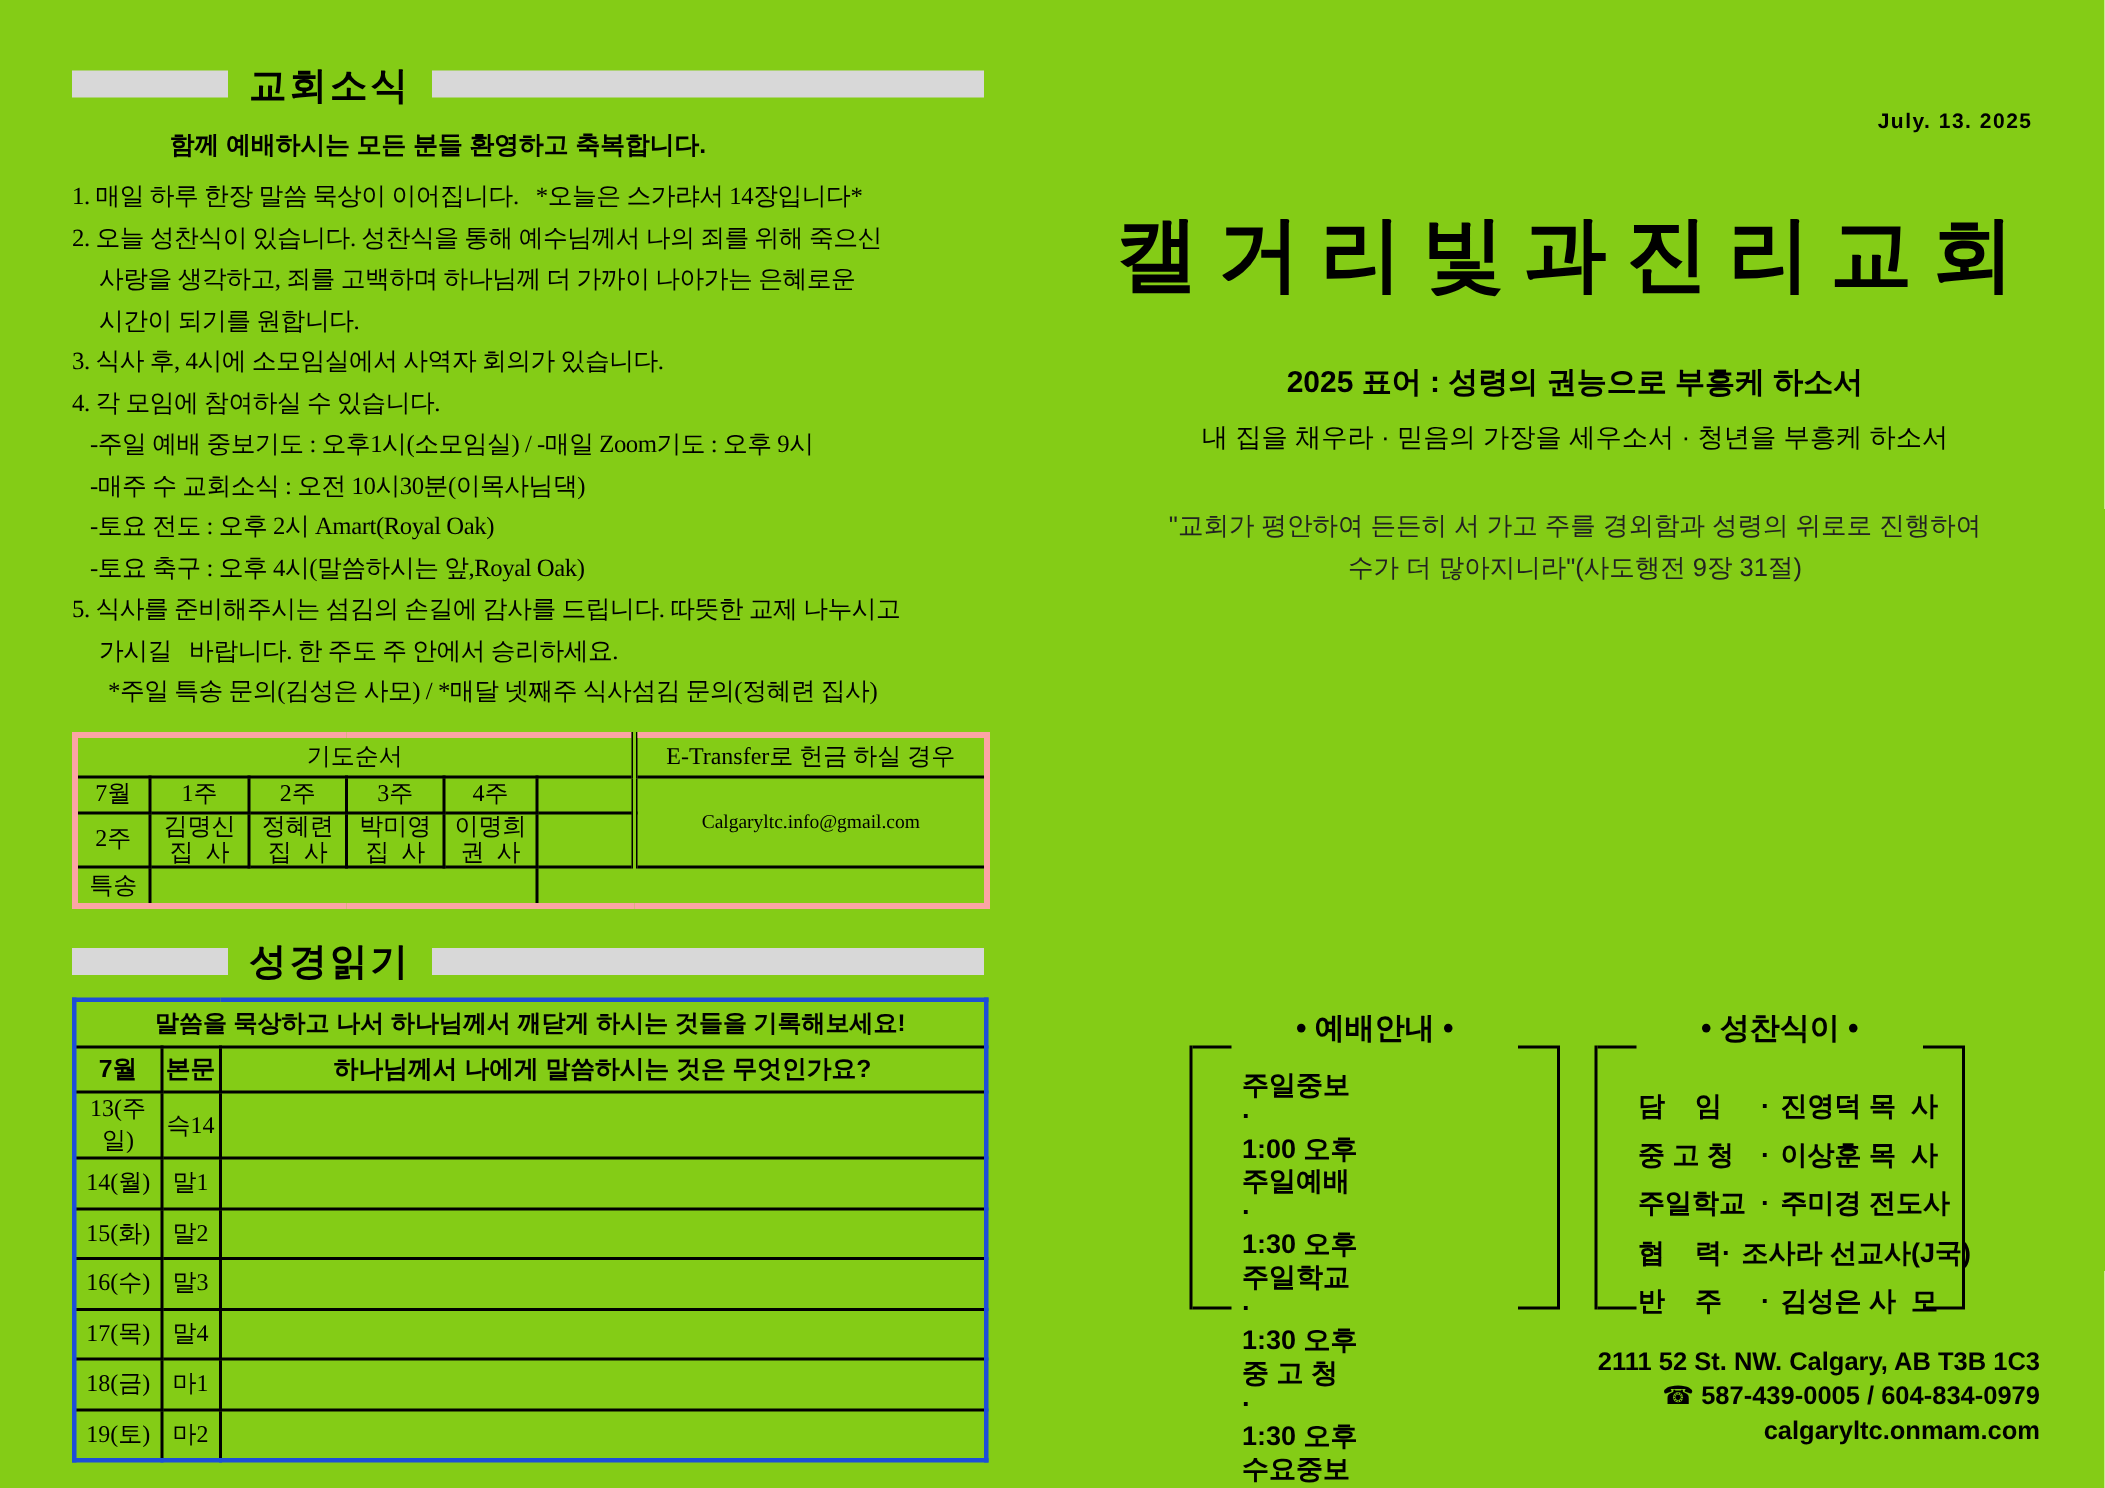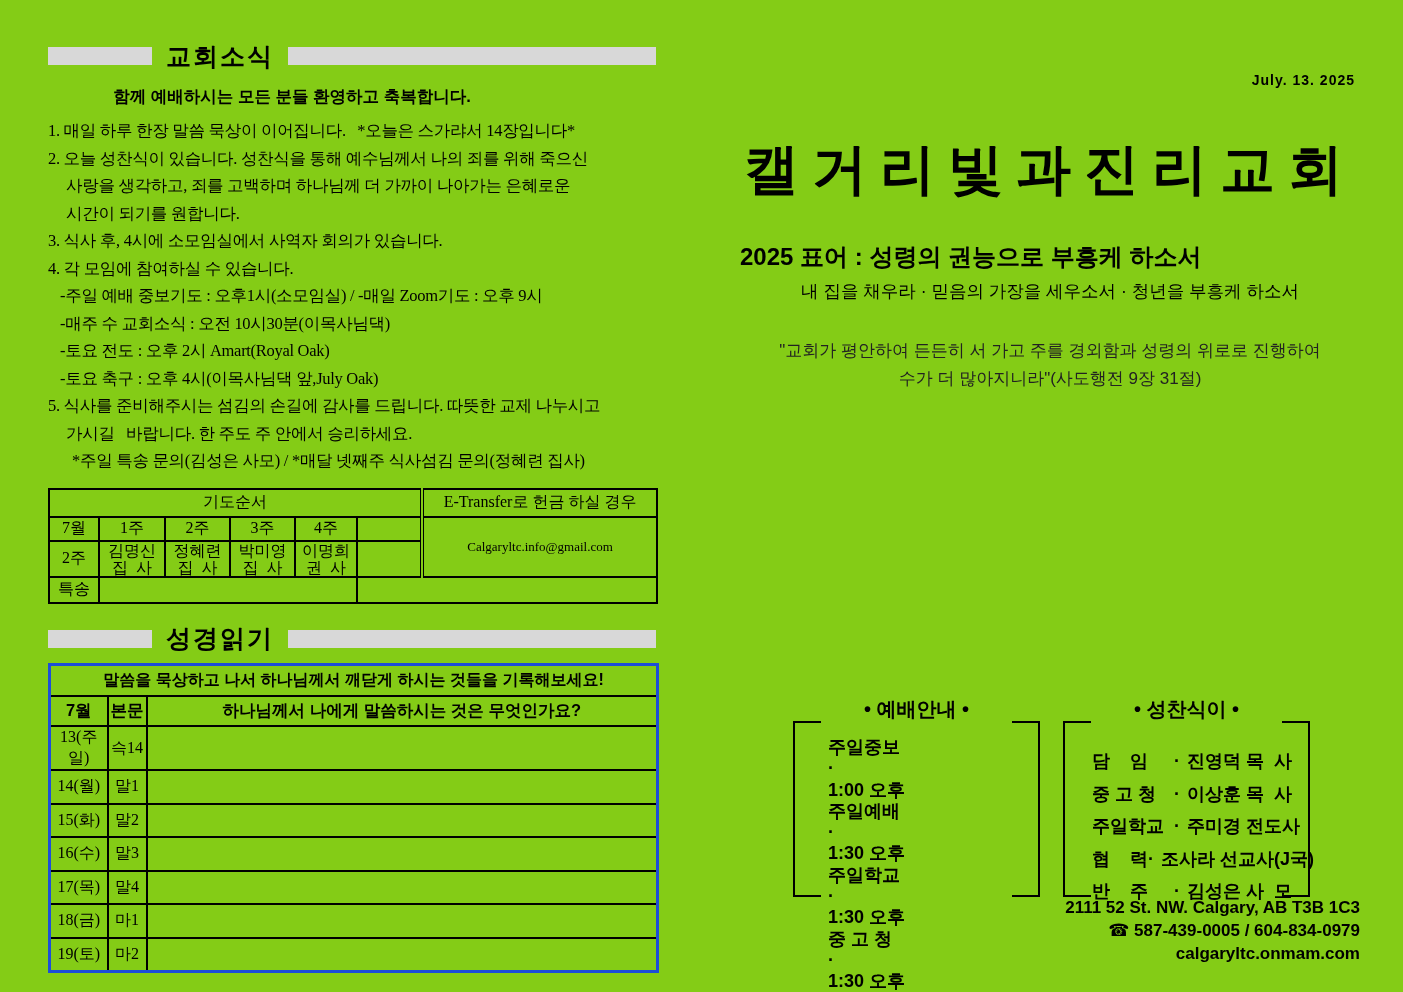--- a/index.html
+++ b/index.html
@@ -20,21 +20,21 @@
   .welcome { margin-top:16px; text-align:center; padding-right:120px;
              font-family:"Liberation Sans","DejaVu Sans",sans-serif;
              font-weight:bold; font-size:16.5px; white-space:pre; }
 
   .news-lines { margin-top:9px; font-size:16.5px; }
   .news-line { line-height:27.5px; white-space:pre; letter-spacing:-0.3px; }
 
   table { border-collapse:collapse; width:608px; table-layout:fixed; }
   td { border:2px solid #000; text-align:center; vertical-align:middle;
        font-size:16px; overflow:hidden; }
-  table.prayer { margin-top:13px; border:1px solid #fca5a5; }
+  table.prayer { margin-top:13px; border:4px solid #fca5a5; }
   table.prayer td.dbl { border-left:4px double #000; }
   .pt-title { height:28px; font-size:17px; }
   .pt-weeks td { height:24px; }
   .pt-names td { height:36px; }
   .pt-special td { height:26px; }
   .server-cell div { line-height:17px; white-space:pre; }
   .email-cell { font-size:13px; }
 
   .bible-header { margin-top:21px; }
   table.bible { margin-top:10px; border:3px solid #1d4ed8; }
@@ -44,30 +44,30 @@
                 font-weight:bold; font-size:16.5px; }
   .bt-row td { height:33.5px; }
 
   
   .date { position:absolute; top:72px; left:740px; width:615px; text-align:right;
           font-family:"Liberation Sans","DejaVu Sans",sans-serif;
           font-weight:bold; font-size:14px; letter-spacing:1px; }
   .church-title { position:absolute; top:133px; left:740px; width:620px; text-align:center;
           font-family:"Liberation Sans","DejaVu Sans",sans-serif;
           font-weight:900; font-size:55px; letter-spacing:13px; white-space:nowrap; }
-  .motto { position:absolute; top:241px; left:740px; width:620px; 
+  .motto { position:absolute; top:241px; left:740px; width:620px; text-align:center;
           font-family:"Liberation Sans","DejaVu Sans",sans-serif;
-          font-weight:bold; font-size:24px; }
+          font-weight:bold; font-size:20px; }
   .motto-sub { position:absolute; top:279px; left:740px; width:620px; text-align:center;
           font-family:"Liberation Sans","DejaVu Sans",sans-serif; font-size:17.5px; }
   .verse { position:absolute; top:337px; left:740px; width:620px; text-align:center;
           font-family:"Liberation Sans","DejaVu Sans",sans-serif;
           font-size:17px; line-height:28px; color:#222; }
 
-  .info-box { position:absolute; width:247px;margin-top:24px; }
+  .info-box { position:absolute; width:247px; }
   .info-box.worship-box { left:793px; top:672px; }
   .info-box.servants-box { left:1063px; top:672px; }
   .box-title { text-align:center; font-family:"Liberation Sans","DejaVu Sans",sans-serif;
                font-weight:bold; font-size:20px; height:25px; white-space:pre; }
   .box-frame { position:relative; height:176px;
                border-left:2px solid #000; border-right:2px solid #000; }
   .stub { position:absolute; width:26px; height:2px; background:#000; }
   .stub.tl { top:0; left:0; } .stub.tr { top:0; right:0; }
   .stub.bl { bottom:0; left:0; } .stub.br { bottom:0; right:0; }
 
@@ -106,21 +106,21 @@
     <div class="news-lines">
       <div class="news-line">1. 매일 하루 한장 말씀 묵상이 이어집니다.   *오늘은 스가랴서 14장입니다*</div>
       <div class="news-line">2. 오늘 성찬식이 있습니다. 성찬식을 통해 예수님께서 나의 죄를 위해 죽으신</div>
       <div class="news-line" style="padding-left:18px">사랑을 생각하고, 죄를 고백하며 하나님께 더 가까이 나아가는 은혜로운</div>
       <div class="news-line" style="padding-left:18px">시간이 되기를 원합니다.</div>
       <div class="news-line">3. 식사 후, 4시에 소모임실에서 사역자 회의가 있습니다.</div>
       <div class="news-line">4. 각 모임에 참여하실 수 있습니다.</div>
       <div class="news-line" style="padding-left:12px">-주일 예배 중보기도 : 오후1시(소모임실) / -매일 Zoom기도 : 오후 9시</div>
       <div class="news-line" style="padding-left:12px">-매주 수 교회소식 : 오전 10시30분(이목사님댁)</div>
       <div class="news-line" style="padding-left:12px">-토요 전도 : 오후 2시 Amart(Royal Oak)</div>
-      <div class="news-line" style="padding-left:12px">-토요 축구 : 오후 4시(이목사님댁 앞,July Oak)</div>
+      <div class="news-line" style="padding-left:12px">-토요 축구 : 오후 4시(말씀하시는 앞,Royal Oak)</div>
       <div class="news-line">5. 식사를 준비해주시는 섬김의 손길에 감사를 드립니다. 따뜻한 교제 나누시고</div>
       <div class="news-line" style="padding-left:18px">가시길   바랍니다. 한 주도 주 안에서 승리하세요.</div>
       <div class="news-line" style="padding-left:24px">*주일 특송 문의(김성은 사모) / *매달 넷째주 식사섬김 문의(정혜련 집사)</div>
     </div>
 
     <table class="prayer">
       <colgroup>
         <col style="width:50px">
           <col style="width:66px">
           <col style="width:65px">

